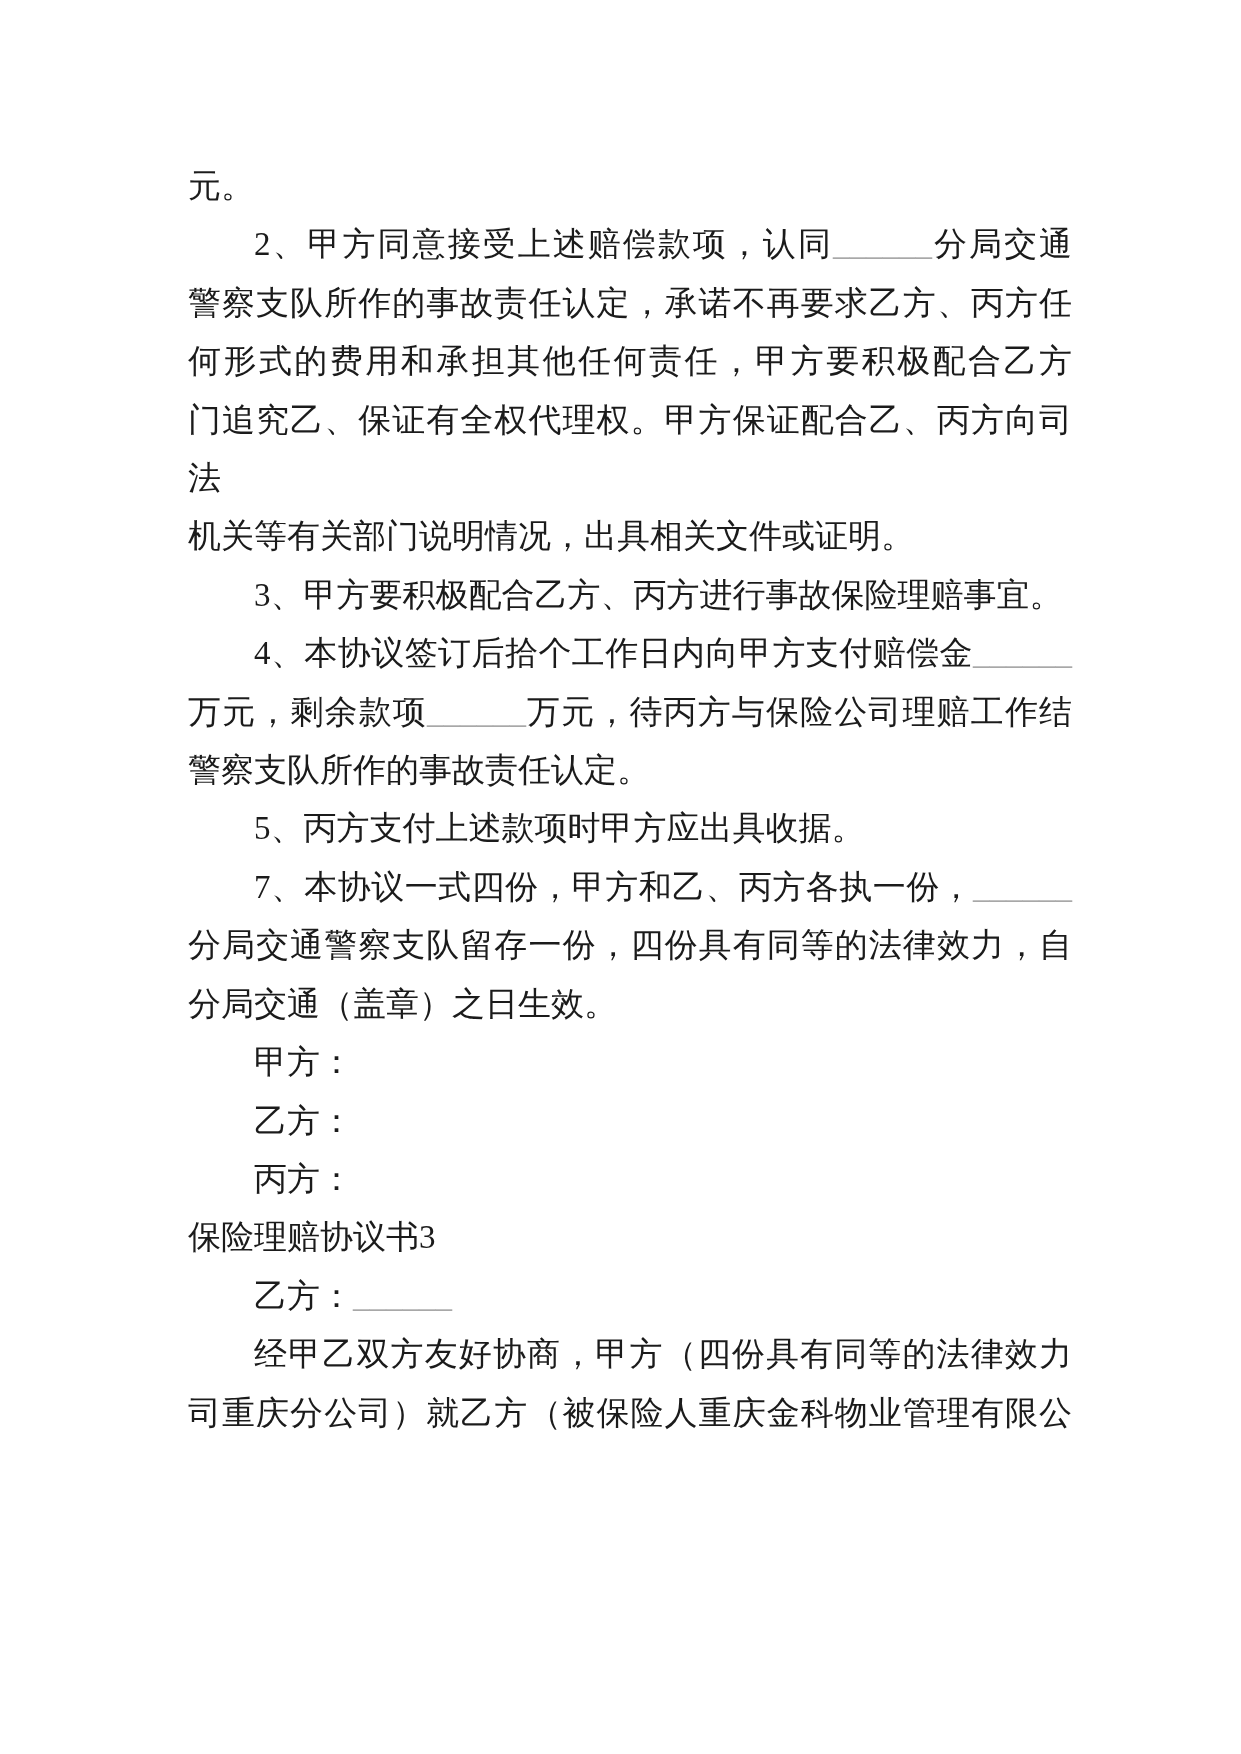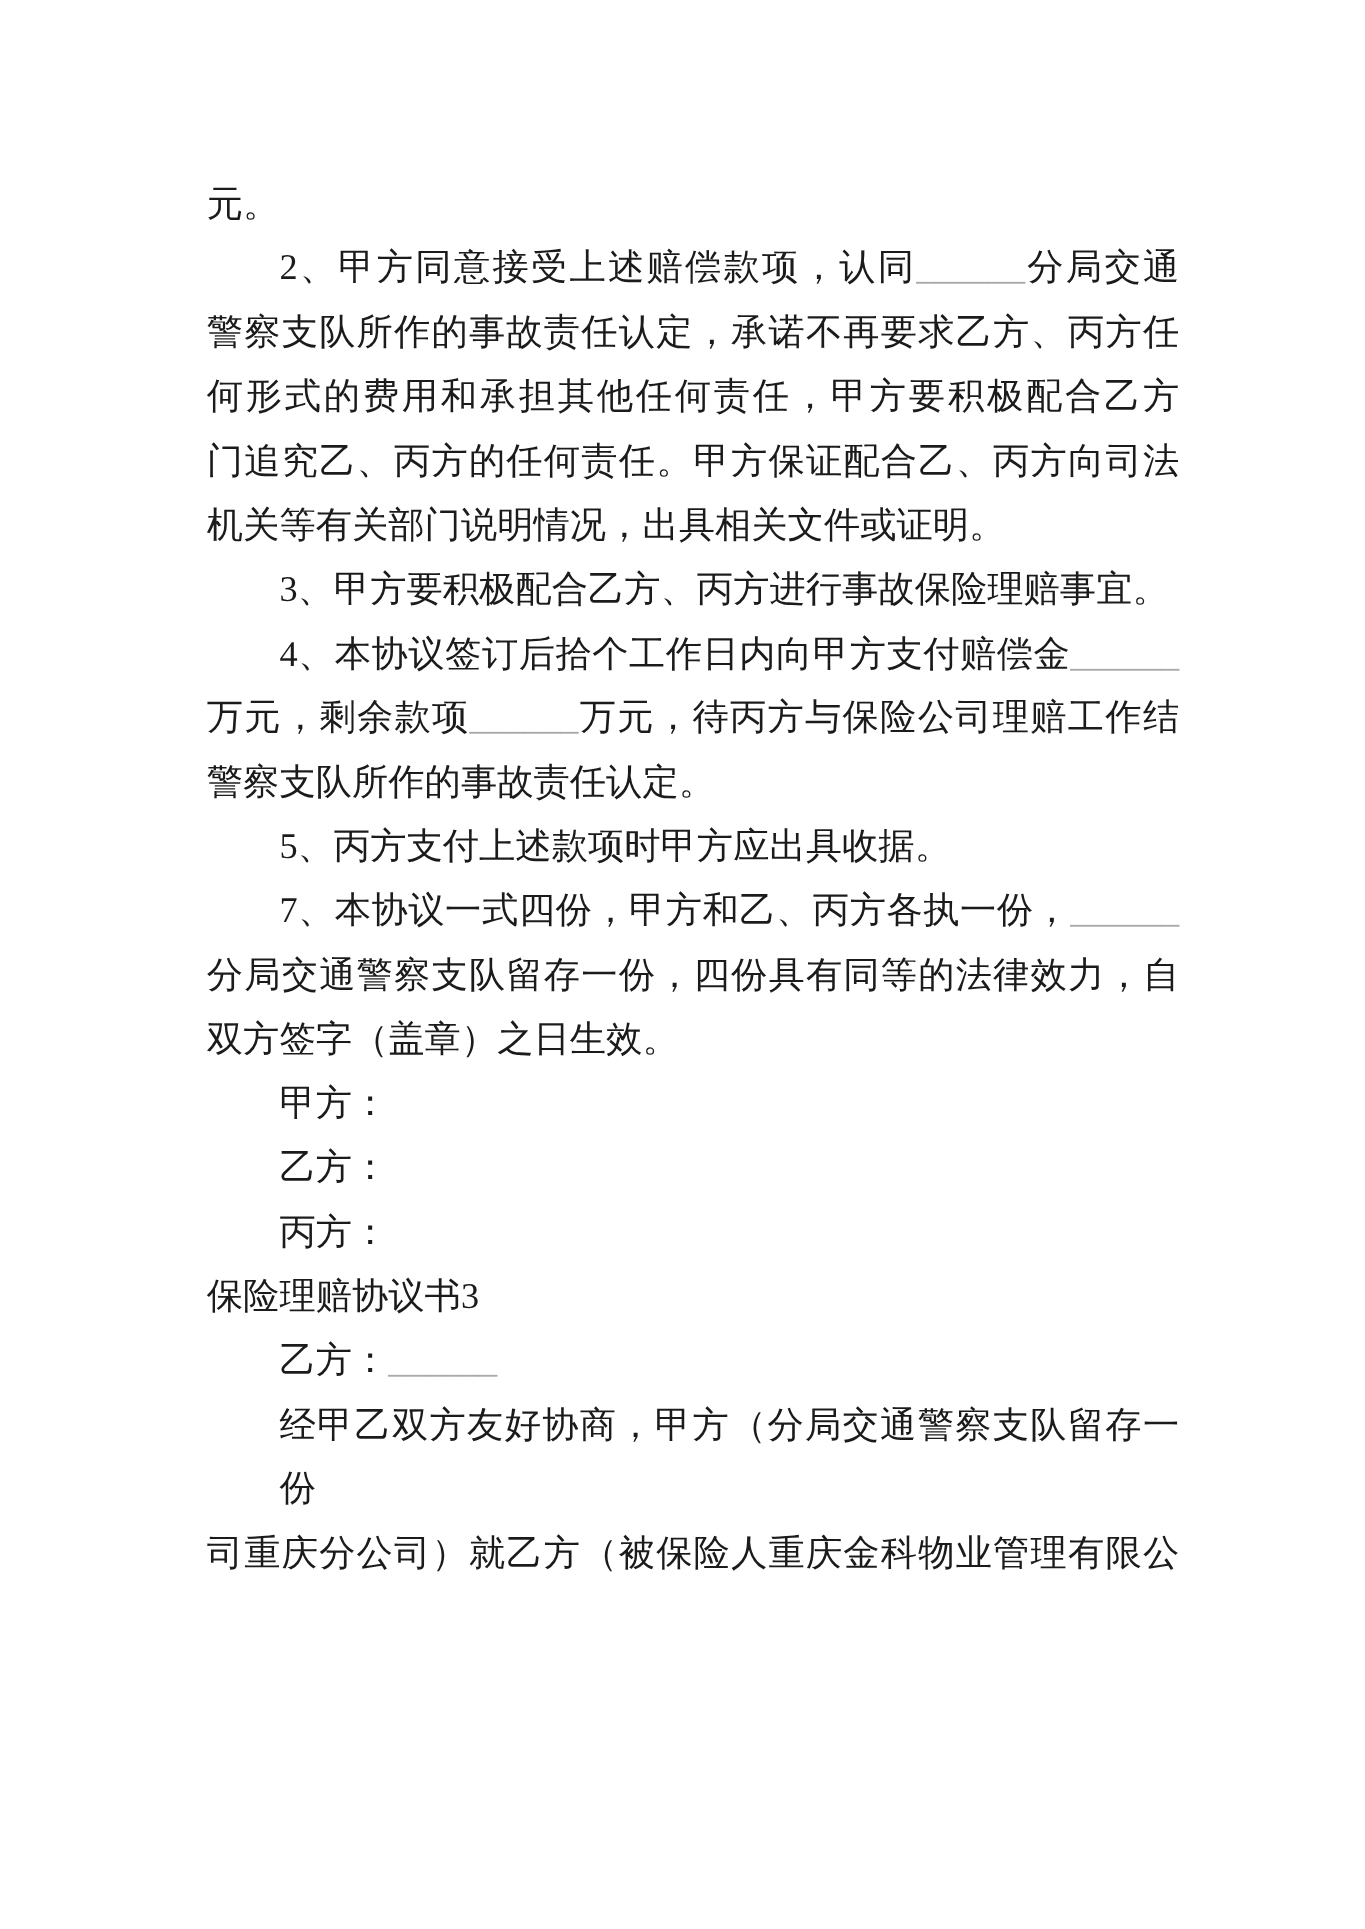--- a/index.html
+++ b/index.html
@@ -52,31 +52,31 @@
 </style>
 </head>
 <body>
 
 <main class="page">
   <section class="doc" id="doc-lines">
       <div class="line">元。</div>
       <div class="line justify" style="padding-left: 66px;">2、甲方同意接受上述赔偿款项，认同<span class="blank">______</span>分局交通</div>
       <div class="line justify">警察支队所作的事故责任认定，承诺不再要求乙方、丙方任</div>
       <div class="line justify">何形式的费用和承担其他任何责任，甲方要积极配合乙方</div>
-      <div class="line justify">门追究乙、丙方的任何责任。甲方保证配合乙、丙方向司法</div>
+      <div class="line justify">门追究乙、保证有全权代理权。甲方保证配合乙、丙方向司法</div>
       <div class="line">机关等有关部门说明情况，出具相关文件或证明。</div>
       <div class="line" style="padding-left: 66px;">3、甲方要积极配合乙方、丙方进行事故保险理赔事宜。</div>
       <div class="line justify" style="padding-left: 66px;">4、本协议签订后拾个工作日内向甲方支付赔偿金<span class="blank">______</span></div>
       <div class="line justify">万元，剩余款项<span class="blank">______</span>万元，待丙方与保险公司理赔工作结</div>
       <div class="line">警察支队所作的事故责任认定。</div>
       <div class="line" style="padding-left: 66px;">5、丙方支付上述款项时甲方应出具收据。</div>
       <div class="line justify" style="padding-left: 66px;">7、本协议一式四份，甲方和乙、丙方各执一份，<span class="blank">______</span></div>
       <div class="line justify">分局交通警察支队留存一份，四份具有同等的法律效力，自</div>
-      <div class="line">双方签字（盖章）之日生效。</div>
+      <div class="line">分局交通（盖章）之日生效。</div>
       <div class="line" style="padding-left: 66px;">甲方：</div>
       <div class="line" style="padding-left: 66px;">乙方：</div>
       <div class="line" style="padding-left: 66px;">丙方：</div>
       <div class="line">保险理赔协议书3</div>
       <div class="line" style="padding-left: 66px;">乙方：<span class="blank">______</span></div>
-      <div class="line justify" style="padding-left: 66px;">经甲乙双方友好协商，甲方（分局交通警察支队留存一份</div>
+      <div class="line justify" style="padding-left: 66px;">经甲乙双方友好协商，甲方（四份具有同等的法律效力</div>
       <div class="line justify">司重庆分公司）就乙方（被保险人重庆金科物业管理有限公</div>
     </section>
 </main>
 
 </body></html>

